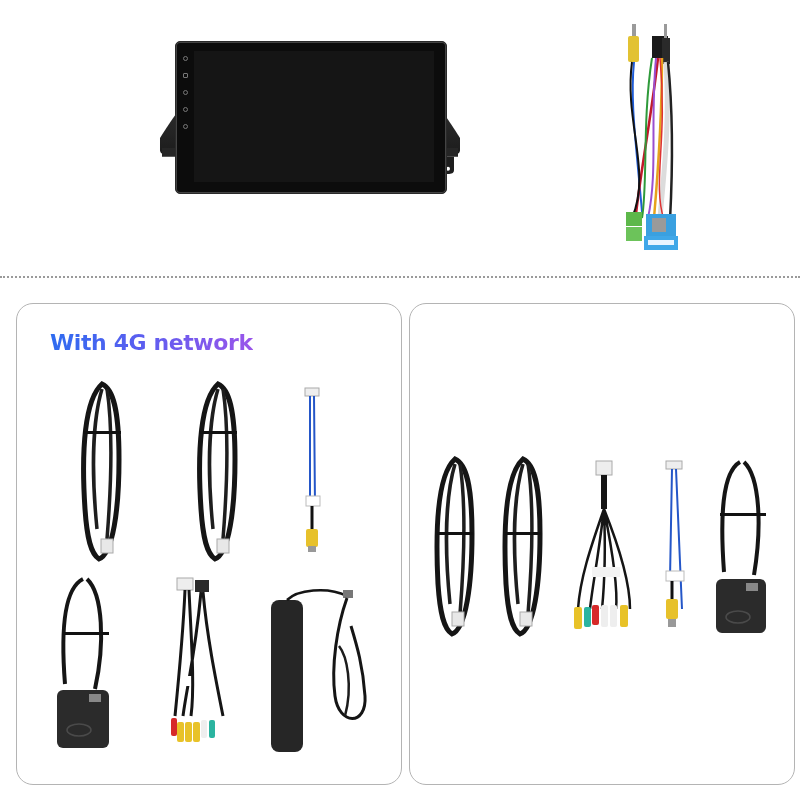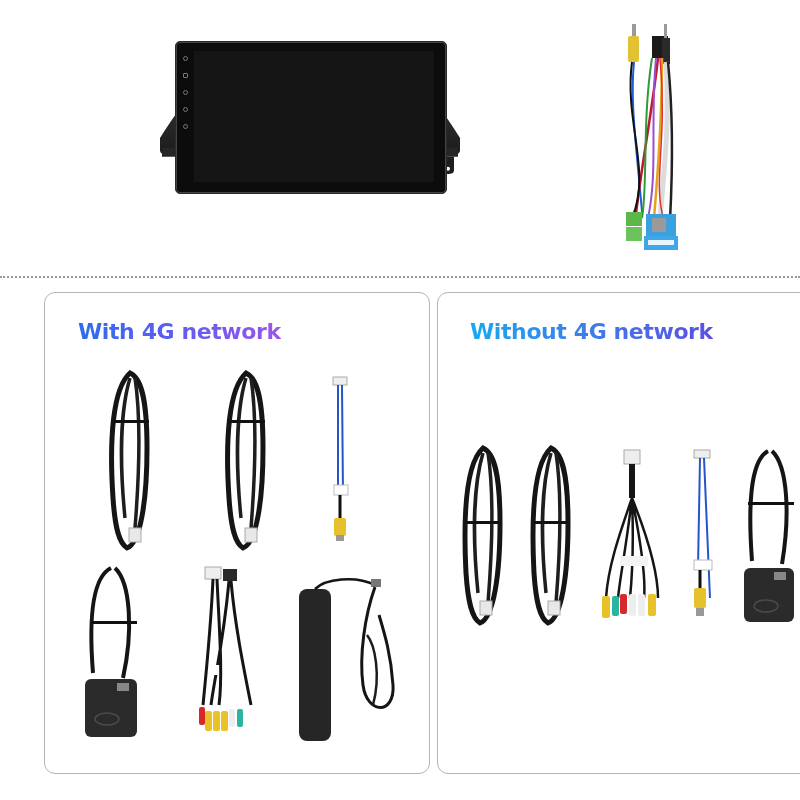--- a/index.html
+++ b/index.html
@@ -16,21 +16,21 @@
   .hu-side-icons { position:absolute; left: 4px; top: 14px; width: 10px; display:flex; flex-direction:column; gap: 12px; align-items:center; }
   .hu-side-icons span { display:block; width: 5px; height: 5px; border:1px solid #777; border-radius: 50%; }
 
   
   .harness { left: 612px; top: 22px; width: 82px; height: 232px; }
 
   
   .divider { left: 0; top: 276px; width: 800px; height: 0; border-top: 2px dotted #9a9a9a; }
 
   
-  .panel { top: 292px; height: 482px; border: 1.5px solid #b4b4b4; border-radius: 11px; background:#fff;margin-left:28px; }
+  .panel { top: 303px; height: 482px; border: 1.5px solid #b4b4b4; border-radius: 17px; background:#fff; }
   .panel-left { left: 16px; width: 386px; }
   .panel-right { left: 409px; width: 386px; }
 
   .panel-title { position:absolute; top: 26px; font-family: "DejaVu Sans", sans-serif; font-weight: 700; font-size: 22px; letter-spacing: -0.4px; white-space: nowrap;
     -webkit-background-clip: text; background-clip: text; color: transparent; }
   .title-left { left: 33px; background-image: linear-gradient(90deg, #2e6cf0 0%, #5b5ef0 45%, #9a55ea 100%); }
   .title-right { left: 32px; background-image: linear-gradient(90deg, #17a9f2 0%, #3f7be9 50%, #5c4fe3 100%); }
 
   .item { position:absolute; }
 </style>
@@ -151,21 +151,20 @@
   <svg class="item" style="left:250px;top:282px" width="110" height="170" viewBox="0 0 110 170">
     <rect x="4" y="14" width="32" height="152" rx="8" fill="#262626"></rect>
     <path d="M20,14 C30,4 60,0 80,10" stroke="#151515" stroke-width="2.5" fill="none"></path>
     <rect x="76" y="4" width="10" height="8" fill="#777"></rect>
     <path d="M80,12 C70,40 64,80 68,110 C72,140 100,140 98,110 C96,80 90,60 84,40" stroke="#151515" stroke-width="3" fill="none"></path>
     <path d="M72,60 C80,70 86,100 78,130" stroke="#1c1c1c" stroke-width="2.5" fill="none"></path>
   </svg>
 </div>
 
 <div class="abs panel panel-right">
-  <div class="panel-title title-right">Without 4G network</div>
 
   <svg class="item" style="left:22px;top:150px" width="46" height="186" viewBox="0 0 46 186">
     <path d="M23,5 C6,20 3,70 6,130 C8,160 12,175 20,180 C34,175 40,130 40,80 C40,30 34,10 23,5 Z" fill="none" stroke="#151515" stroke-width="5"></path>
     <path d="M23,10 C14,40 12,90 18,150 M28,10 C34,50 32,110 28,160" stroke="#1e1e1e" stroke-width="3.5" fill="none"></path>
     <rect x="5" y="78" width="36" height="3" fill="#111"></rect>
     <rect x="20" y="158" width="12" height="14" fill="#e8e8e8" stroke="#aaa"></rect>
   </svg>
   <svg class="item" style="left:90px;top:150px" width="46" height="186" viewBox="0 0 46 186">
     <path d="M23,5 C6,20 3,70 6,130 C8,160 12,175 20,180 C34,175 40,130 40,80 C40,30 34,10 23,5 Z" fill="none" stroke="#151515" stroke-width="5"></path>
     <path d="M23,10 C14,40 12,90 18,150 M28,10 C34,50 32,110 28,160" stroke="#1e1e1e" stroke-width="3.5" fill="none"></path>

